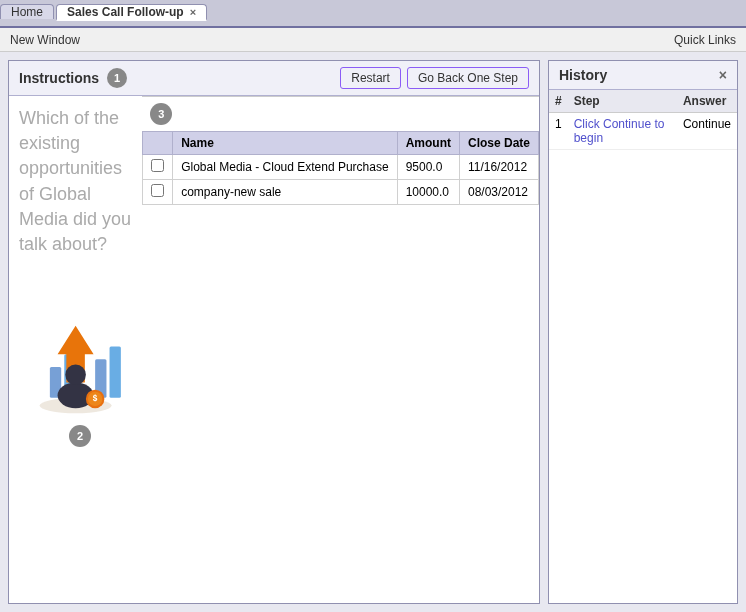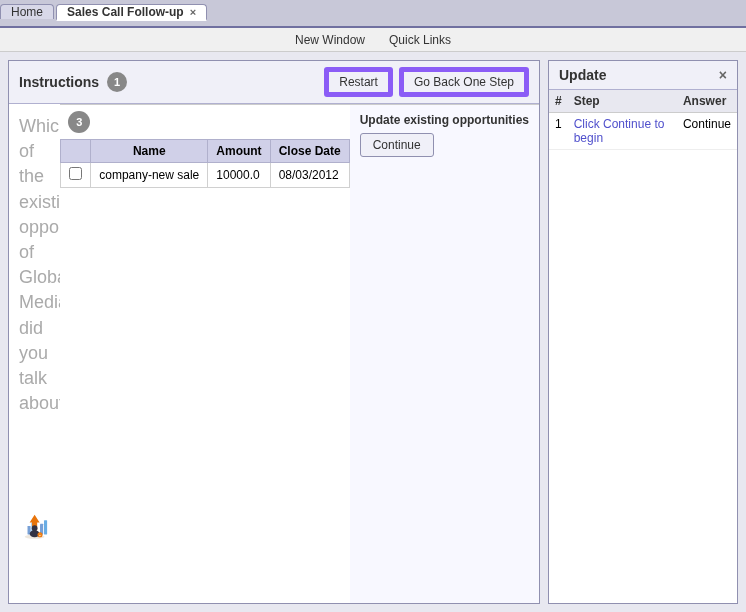--- a/index.html
+++ b/index.html
@@ -43,21 +43,21 @@
     .tab .close-btn {
       margin-left: 6px;
       font-size: 11px;
       color: #666;
       cursor: pointer;
     }
 
     
     .menu-bar {
       display: flex;
-      justify-content: center;
+      justify-content: space-between;
       align-items: center;
       padding: 2px 10px;
       background: #f0f0f0;
       border-bottom: 1px solid #ccc;
       gap: 24px;
       height: 24px;
     }
     .menu-link {
       font-size: 12px;
       color: #333;
@@ -116,21 +116,21 @@
     .panel-header-buttons {
       margin-left: auto;
       display: flex;
       gap: 6px;
     }
 
     .btn-small {
       padding: 3px 10px;
       font-size: 12px;
       background: #f0f0f8;
-      border: 5px solid #8b5cf6;
+      border: 1px solid #8b5cf6;
       border-radius: 3px;
       cursor: pointer;
       color: #333;
     }
 
     .panel-content {
       flex: 1;
       overflow-y: auto;
       position: relative;
       padding: 10px;
@@ -197,21 +197,21 @@
 
     .data-table {
       width: 100%;
       border-collapse: collapse;
       font-size: 12px;
     }
     .data-table th {
       background: #d0d0e8;
       border: 1px solid #b0b0cc;
       padding: 4px 8px;
-      text-align: center;
+      text-align: left;
       font-weight: bold;
     }
     .data-table td {
       border: 1px solid #d0d0d0;
       padding: 4px 8px;
       background: #ffffff;
       vertical-align: middle;
     }
 
     .panel-footer {
@@ -363,39 +363,41 @@
               <tr>
                 <th></th>
                 <th>Name</th>
                 <th>Amount</th>
                 <th>Close Date</th>
               </tr>
             </thead>
             <tbody>
               <tr>
                 <td><input type="checkbox" style=""></td>
+                <td>Global Media - Cloud Extend Purchase</td>
+                <td>9500.0</td>
+                <td>11/16/2012</td>
+              </tr>
+              <tr>
+                <td><input type="checkbox" style=""></td>
                 <td>company-new sale</td>
                 <td>10000.0</td>
                 <td>08/03/2012</td>
               </tr>
             </tbody>
           </table>
         </div>
 
-        <div class="panel-footer">
-          <div class="footer-label">Update existing opportunities</div>
-          <button class="btn-continue">Continue</button>
-        </div>
       </div>
     </div>
   </div>
 
   <div class="right-panel">
     <div class="history-header">
-      <span class="history-title">Update</span>
+      <span class="history-title">History</span>
       <span class="close-x">×</span>
     </div>
     <table class="history-table">
       <thead>
         <tr>
           <th>#</th>
           <th>Step</th>
           <th>Answer</th>
         </tr>
       </thead>

